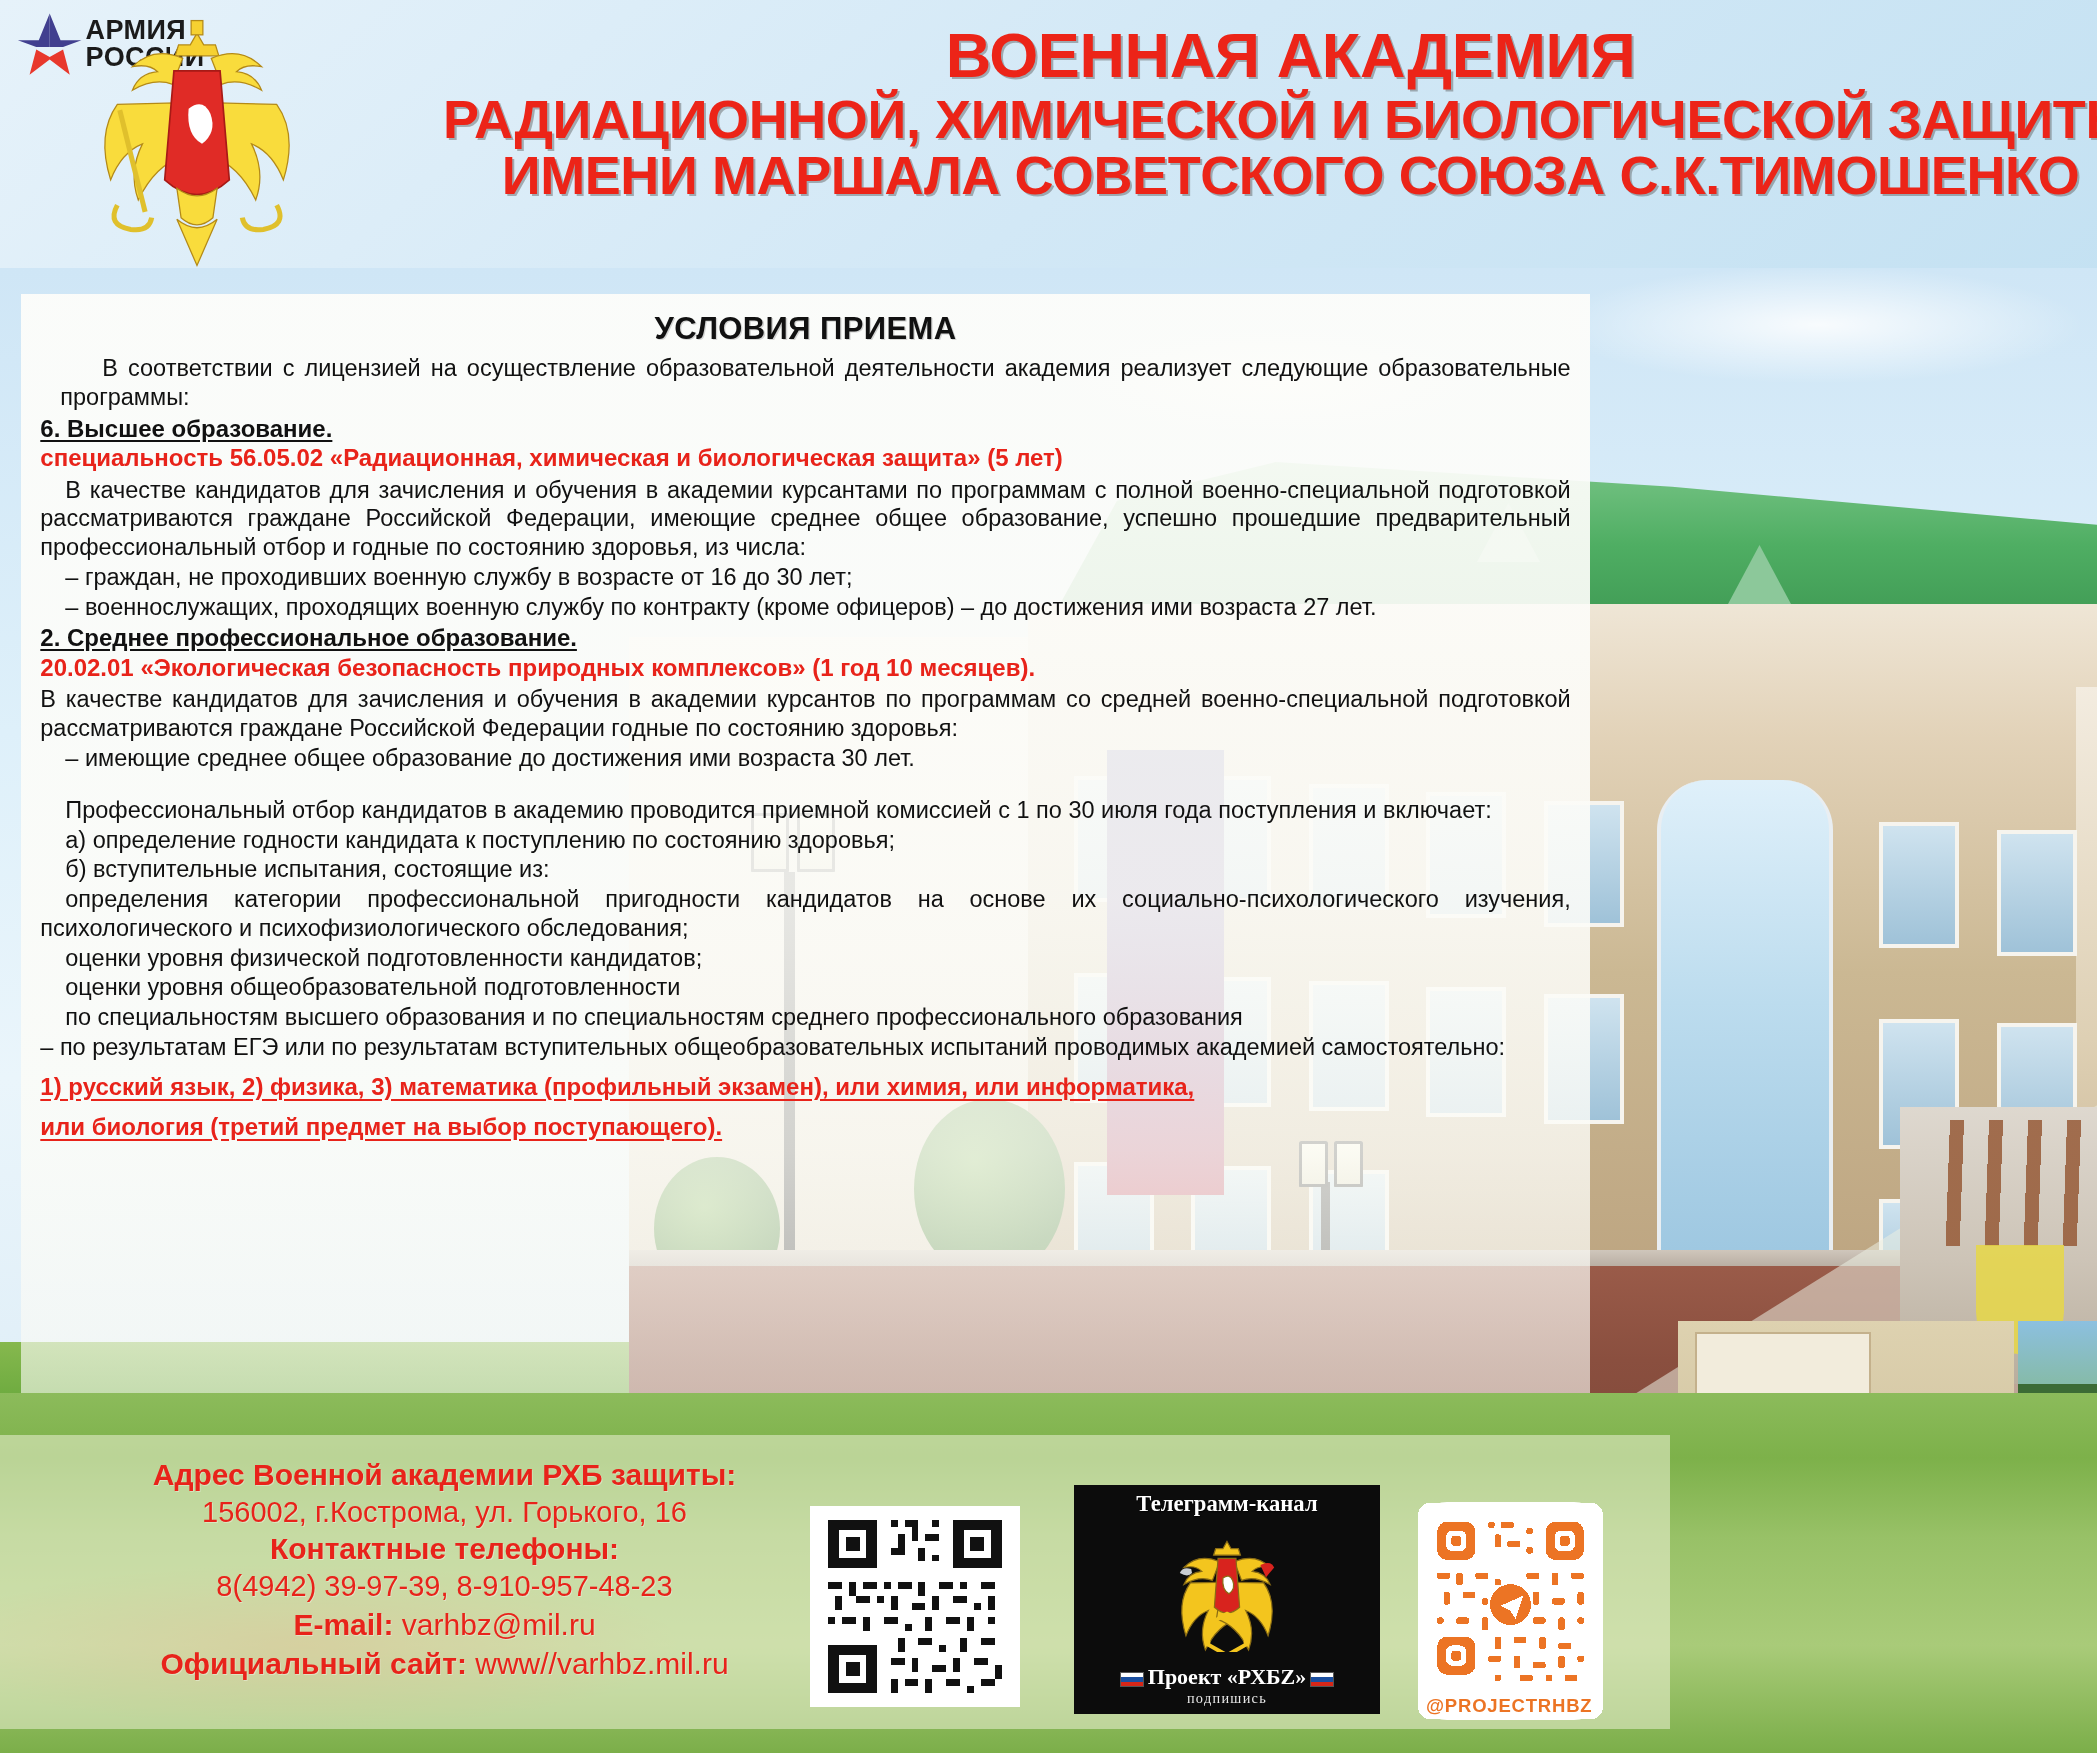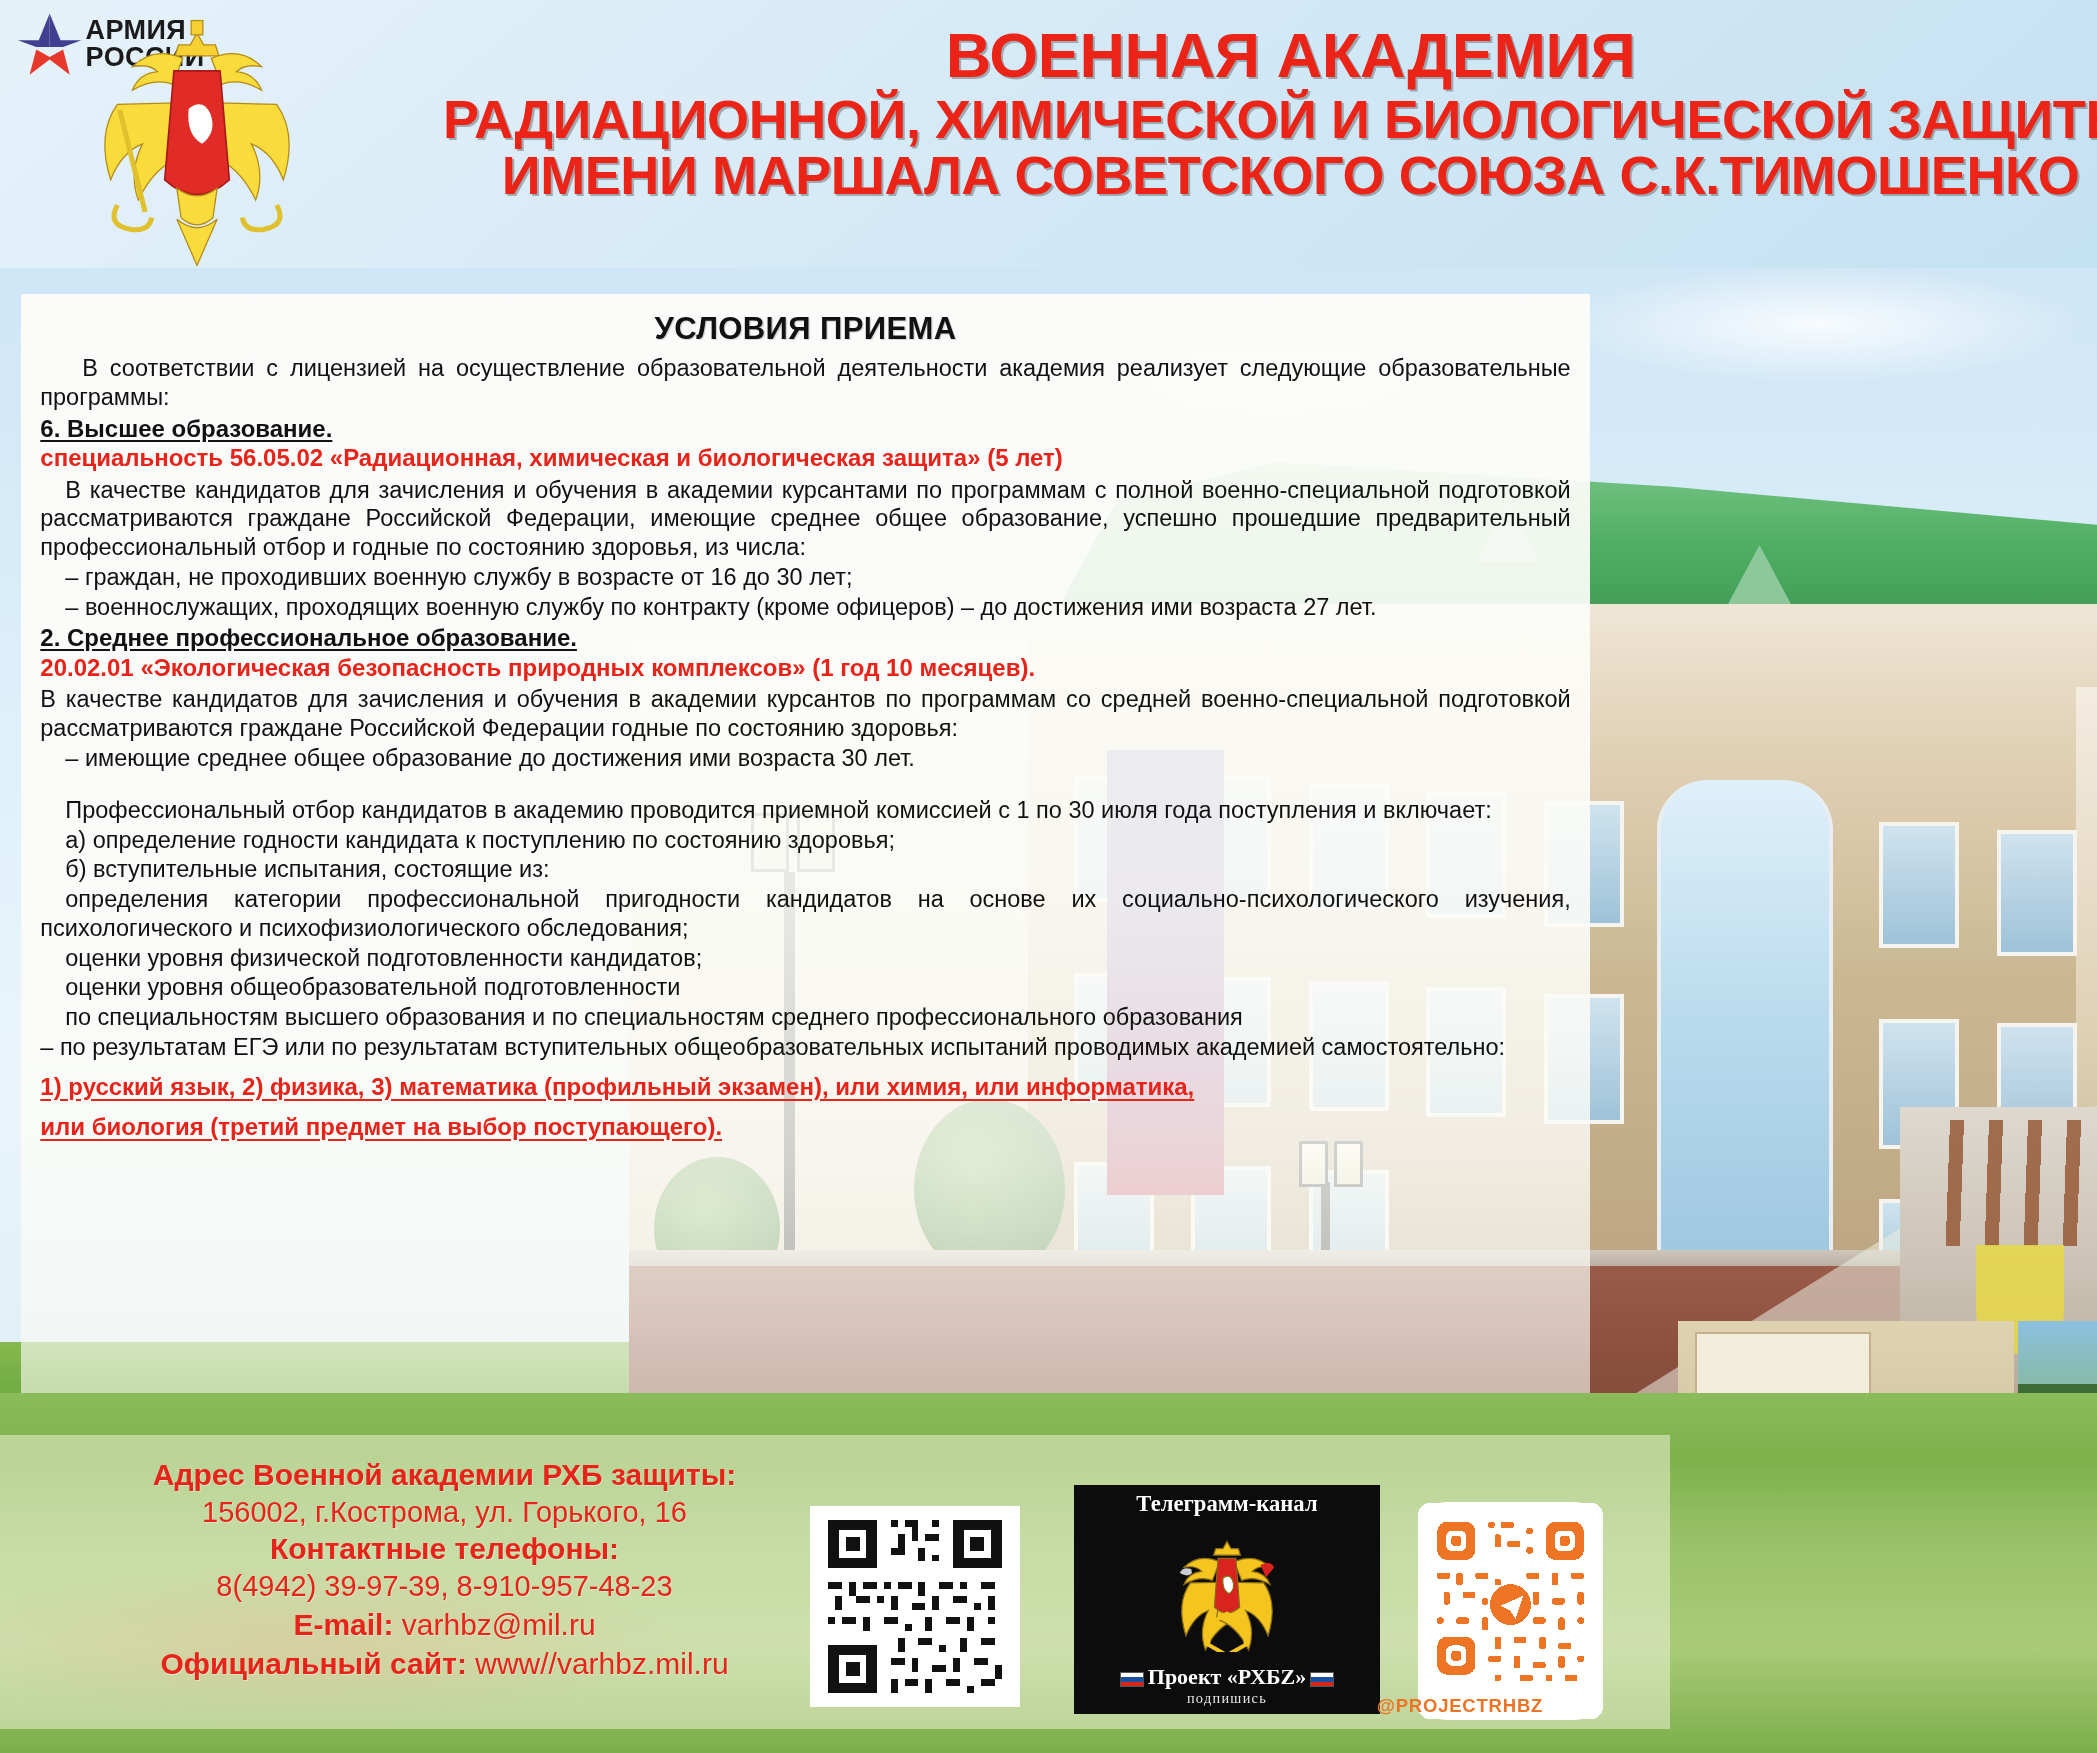--- a/index.html
+++ b/index.html
@@ -83,21 +83,21 @@
   
   #panel {
     position:absolute; left:21px; top:294px; width:1569px; height:1099px;
     background:linear-gradient(180deg, rgba(253,253,250,.94) 0%, rgba(252,252,248,.90) 55%,
                rgba(252,252,247,.80) 78%, rgba(250,250,244,.62) 100%);
   }
   #panel-inner { padding:7.6px 19.3px 0 19.3px; color:#111; }
   .head { text-align:center; font-size:31px; font-weight:800; letter-spacing:0.4px;
      text-shadow:1.3px 1.3px 0 rgba(140,140,140,.35); margin:9.2px 0 7.6px 0; }
   p.body { font-size:23.5px; line-height:1.23; text-align:justify; margin:0 0 0.8px 0; }
-  p.body.ind { text-indent:42px; }
+  p.body.ind { text-indent:42px;margin-left:20px; }
   p.body.ind-sm { text-indent:25px; }
   .uline-bold { font-weight:800; text-decoration:underline; text-underline-offset:3.4px;
      font-size:24px; display:block; margin:2.5px 0 1.7px 0; }
   .red { color:#e8231a; font-weight:800; font-size:24px; display:block;
      line-height:1.16; margin:0.8px 0 3.4px 0; }
   .red-ul { color:#e8231a; font-weight:800; font-size:24px; display:block;
      line-height:1.30; text-decoration:underline; text-underline-offset:4.2px;margin-top:9px; }
   .gap { height:22.7px; }
 
   
@@ -512,16 +512,16 @@
         <rect x="25" y="24" width="1" height="1" rx=".3"></rect>
         <rect x="12" y="27" width="1" height="1" rx=".3"></rect>
           <rect x="16" y="27" width="2" height="1" rx=".3"></rect>
         <rect x="20" y="27" width="1" height="1" rx=".3"></rect>
           <rect x="23" y="27" width="2" height="1" rx=".3"></rect>
         <circle cx="14.5" cy="16" r="3.2"></circle>
           <path d="M12.9 16.2 l3.6-1.6 -1.2 3.6 -0.9-1.3z" fill="#fff"></path>
       </g>
     </svg>
   </div>
-  <div class="qr-handle" style="left:1372px;top:1695px;width:176px;text-align:center;">@PROJECTRHBZ</div>
+  <div class="qr-handle" style="left:1426px;top:1695px;width:176px;text-align:left;">@PROJECTRHBZ</div>
 
 </div>
 
 
 </body></html>

